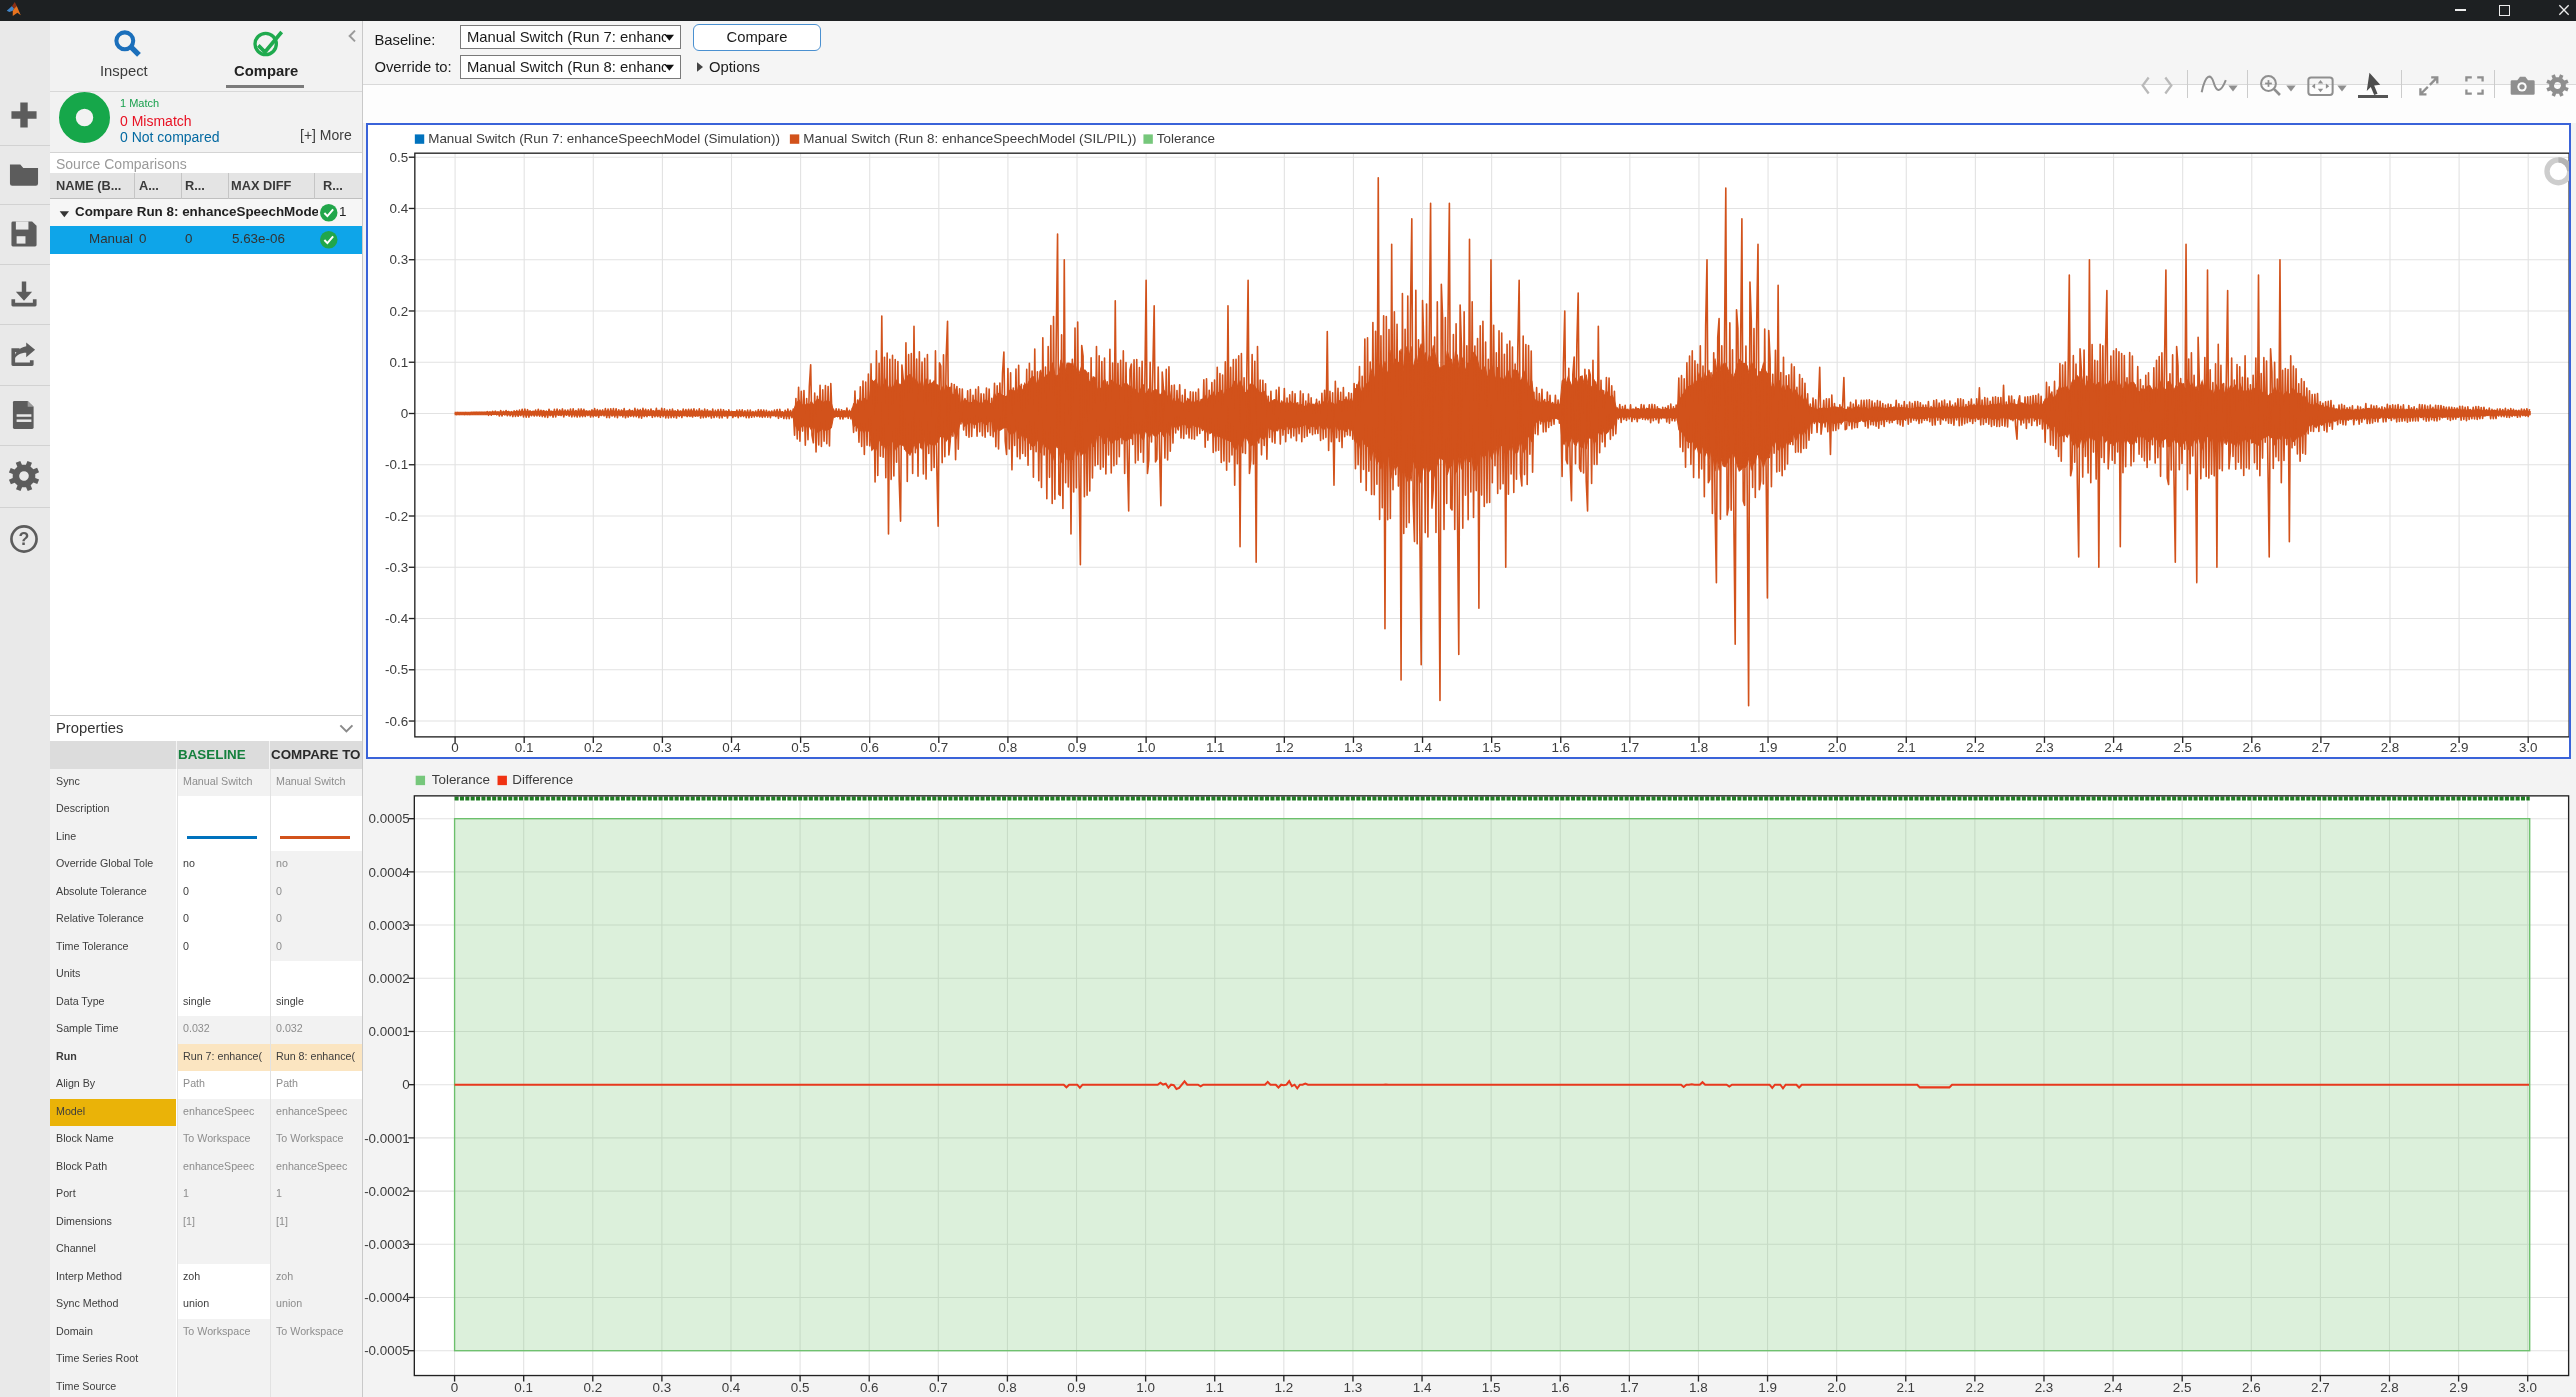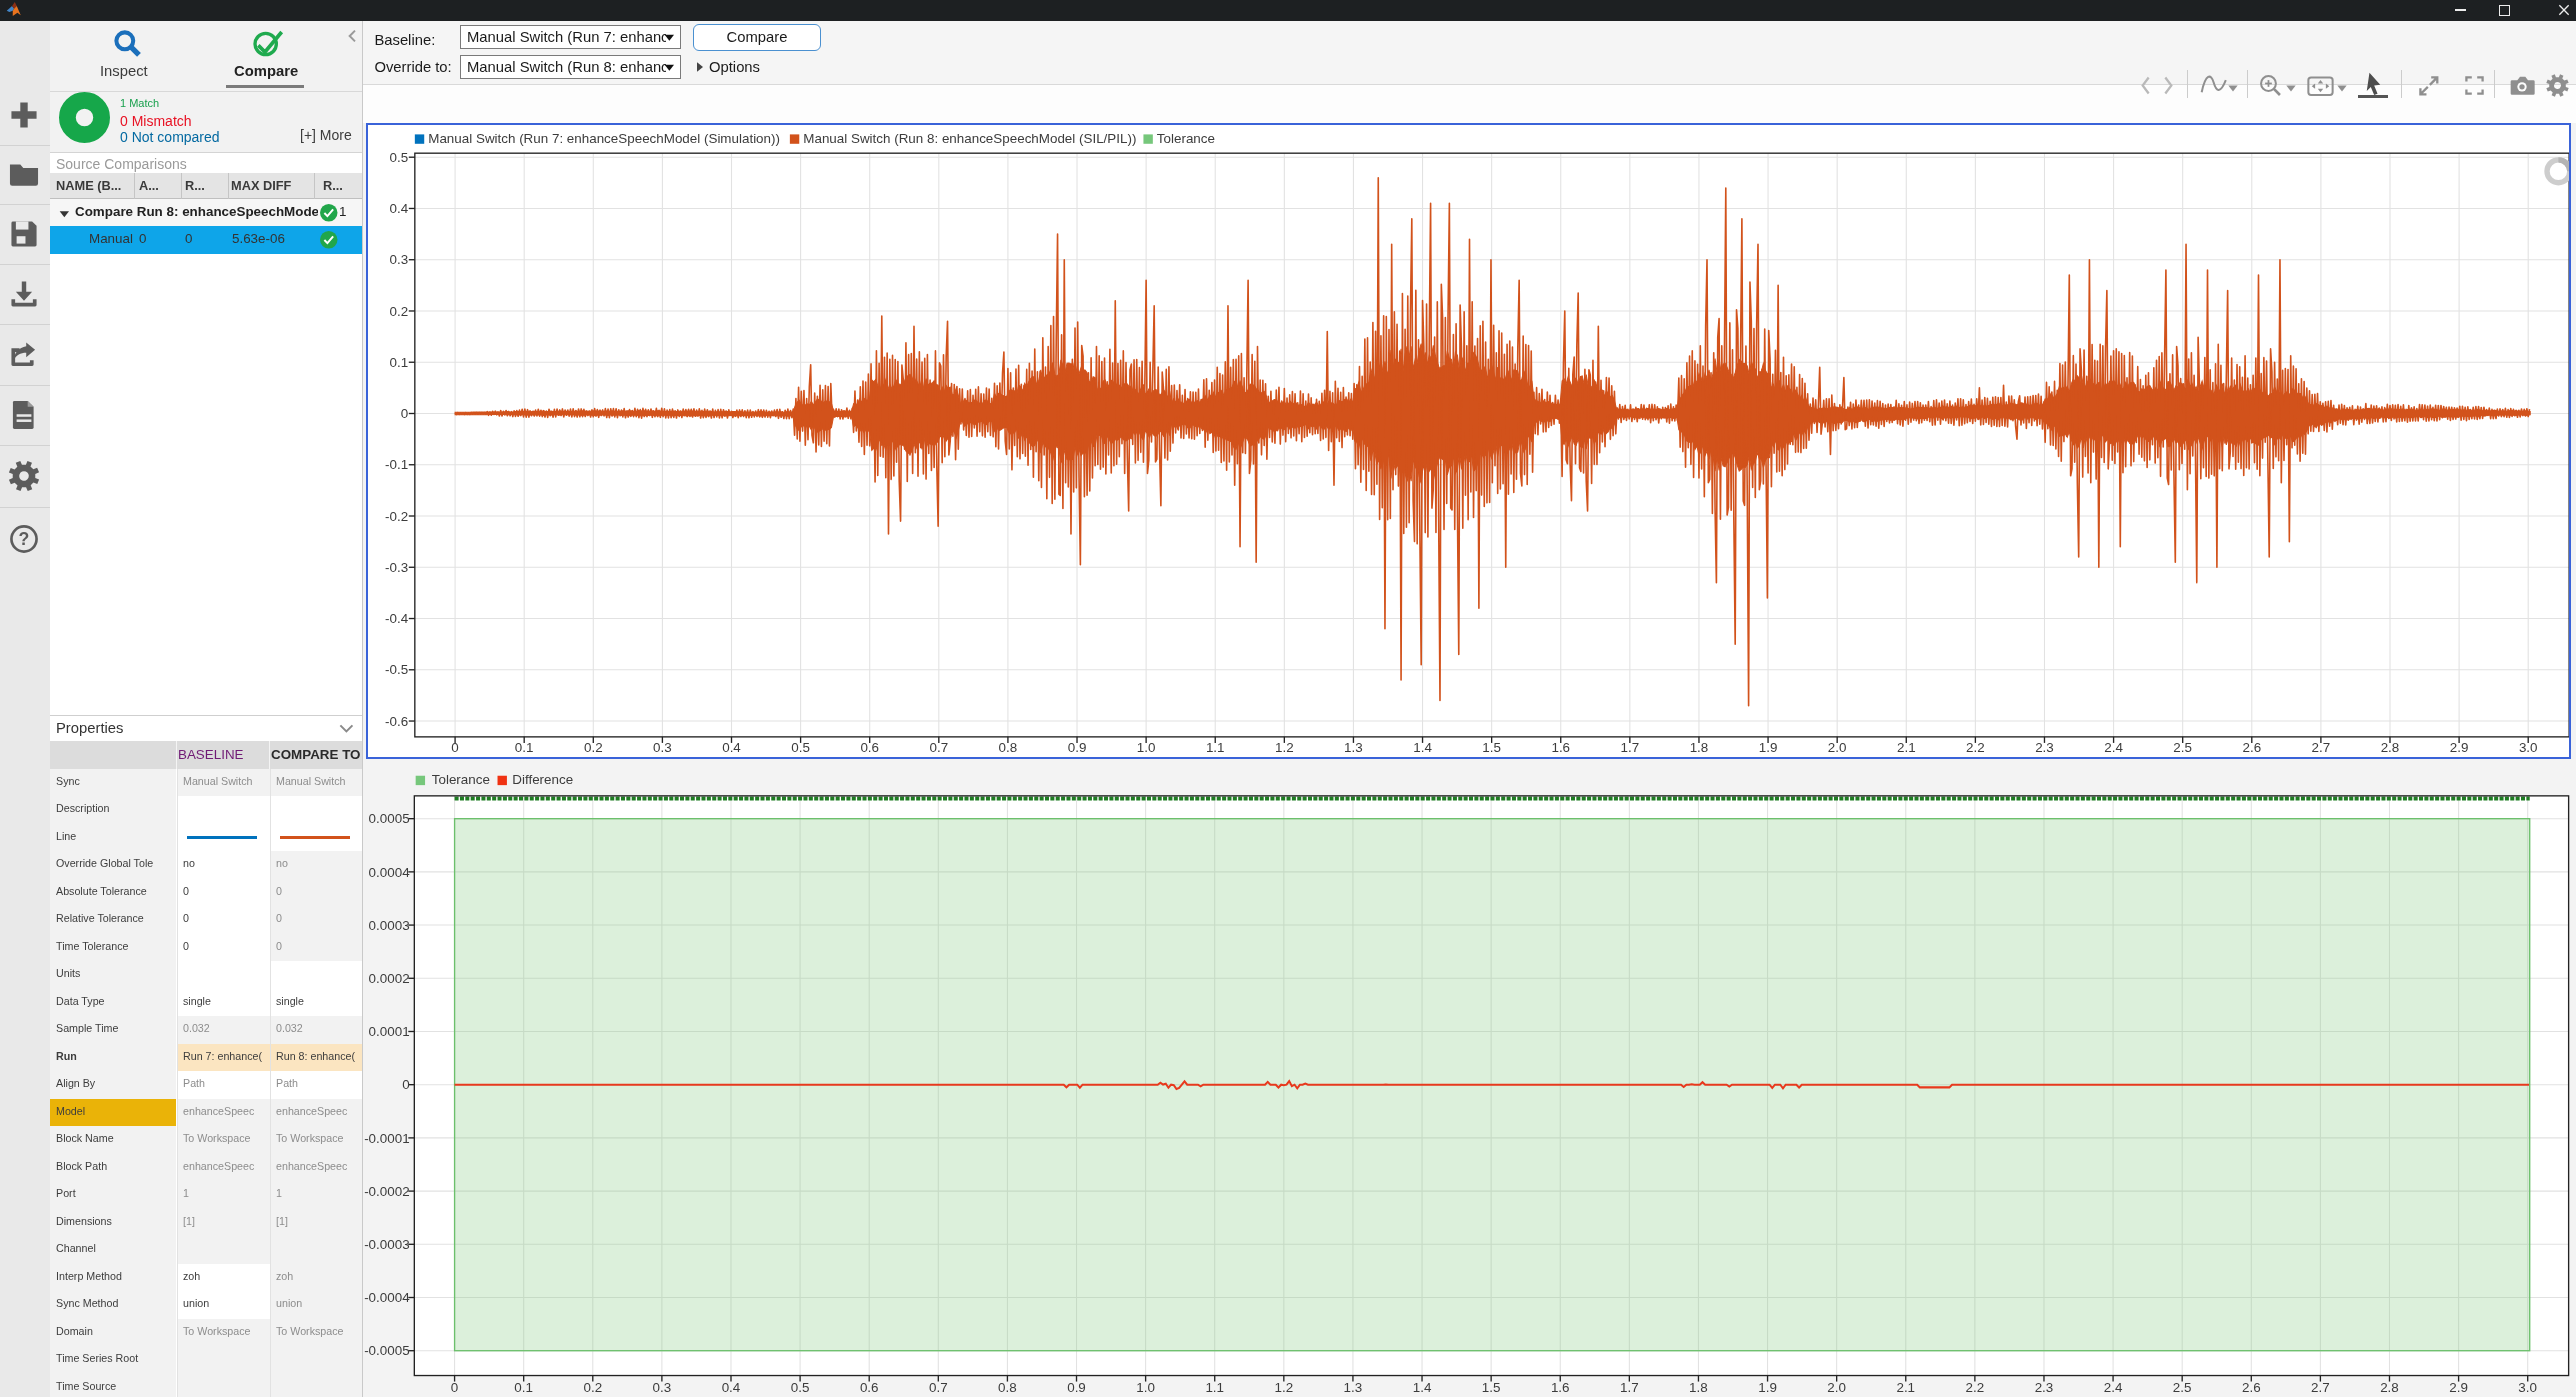--- a/index.html
+++ b/index.html
@@ -129,21 +129,21 @@
   </div>
 </div>
 
 <div class="abs" style="left:50px;top:715px;width:312px;height:683px;background:#fff;font-size:13.4px">
   <div style="position:absolute;left:0;top:0;width:312px;height:0.7px;background:#cfcfcf"></div>
   <span style="position:absolute;left:6px;top:5.4px;font-size:14.8px;color:#333">Properties</span>
   <svg width="14.8" height="9.4" viewBox="0 0 22 14" style="position:absolute;left:289px;top:9.4px">
       <path d="M2 2 L11 11 L20 2" fill="none" stroke="#8a8a8a" stroke-width="3"></path>
     </svg>
   <div style="position:absolute;left:0;top:26px;width:312px;height:27.5px;background:#dcdcdc">
-    <span style="position:absolute;left:128px;top:6px;font-size:13.4px;font-weight:normal;color:#701a75">BASELINE</span>
+    <span style="position:absolute;left:128px;top:6px;font-size:13.4px;font-weight:bold;color:#15803d">BASELINE</span>
     <span style="position:absolute;left:221px;top:6px;font-size:13.4px;font-weight:bold;color:#2b2b2b">COMPARE TO</span>
     <div style="position:absolute;left:126px;top:0;width:0.7px;height:27.5px;background:#f4f4f4"></div>
     <div style="position:absolute;left:219px;top:0;width:0.7px;height:27.5px;background:#f4f4f4"></div>
   </div>
 </div>
 <div style="position:absolute;left:50px;top:769px;width:126px;height:27.5px;background:#f2f2f2;overflow:hidden">
     <span style="position:absolute;left:6px;top:6px;color:#3d3d3d;white-space:nowrap">Sync</span>
   </div>
 <div style="position:absolute;left:177px;top:769px;width:93px;height:27.5px;background:#f2f2f2;overflow:hidden">
     <span style="position:absolute;left:6px;top:6px;color:#8d8d8d;white-space:nowrap">Manual Switch</span>

